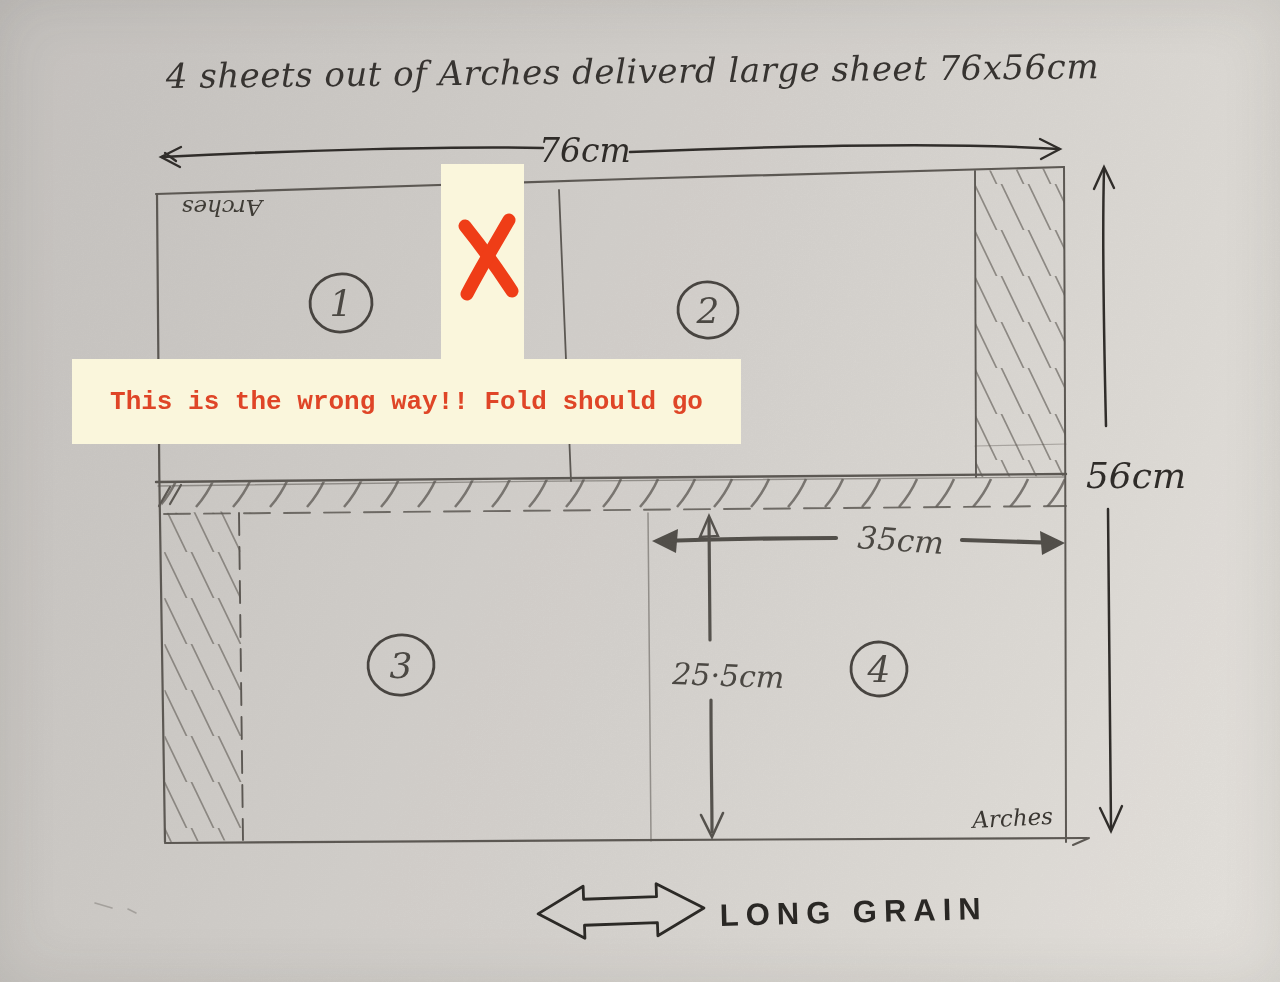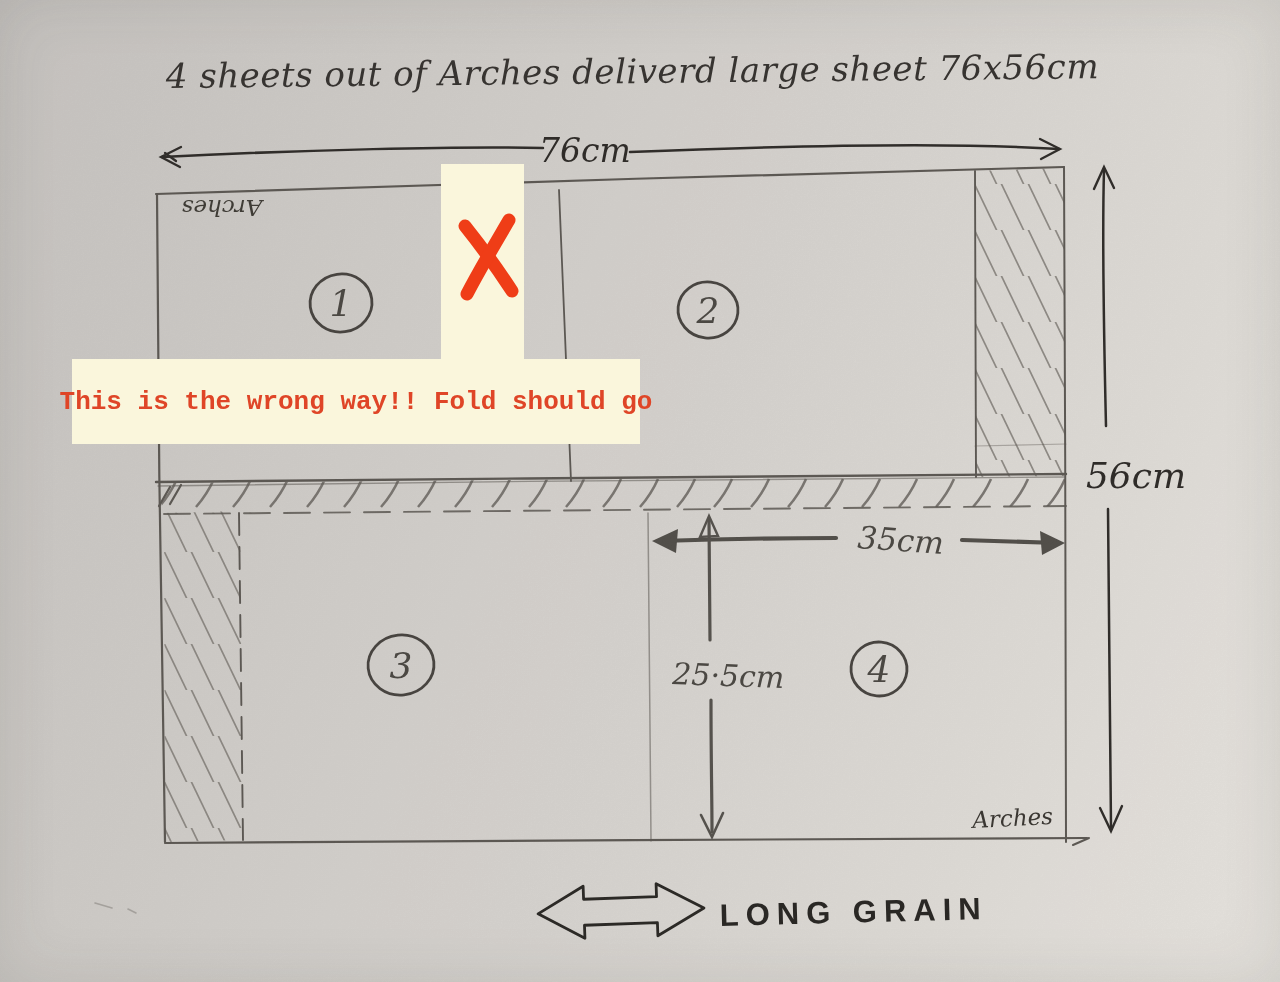--- a/index.html
+++ b/index.html
@@ -10,21 +10,21 @@
     box-shadow: inset 0 0 60px rgba(60,55,50,0.12);
   }
   svg { position:absolute; left:0; top:0; }
   .hand-ink  { font-family:"DejaVu Serif", serif; font-style:italic; }
   .hand-caps { font-family:"Liberation Sans", sans-serif; font-weight:600; }
   .note-strip {
     position:absolute; left:441px; top:164px; width:83px; height:198px;
     background:#faf6dc;
   }
   .note-box {
-    position:absolute; left:72px; top:359px; width:568px; height:85px;
+    position:absolute; left:72px; top:359px; width:669px; height:85px;
     background:#faf6dc;
     display:flex; flex-direction:column; justify-content:center; align-items:center;
     gap:1px;
   }
   .note-line {
     font-family:"Liberation Mono", monospace; font-weight:700;
     font-size:26px; line-height:32px; color:#df4527; white-space:nowrap;
     letter-spacing:0px;
   }
 </style>

